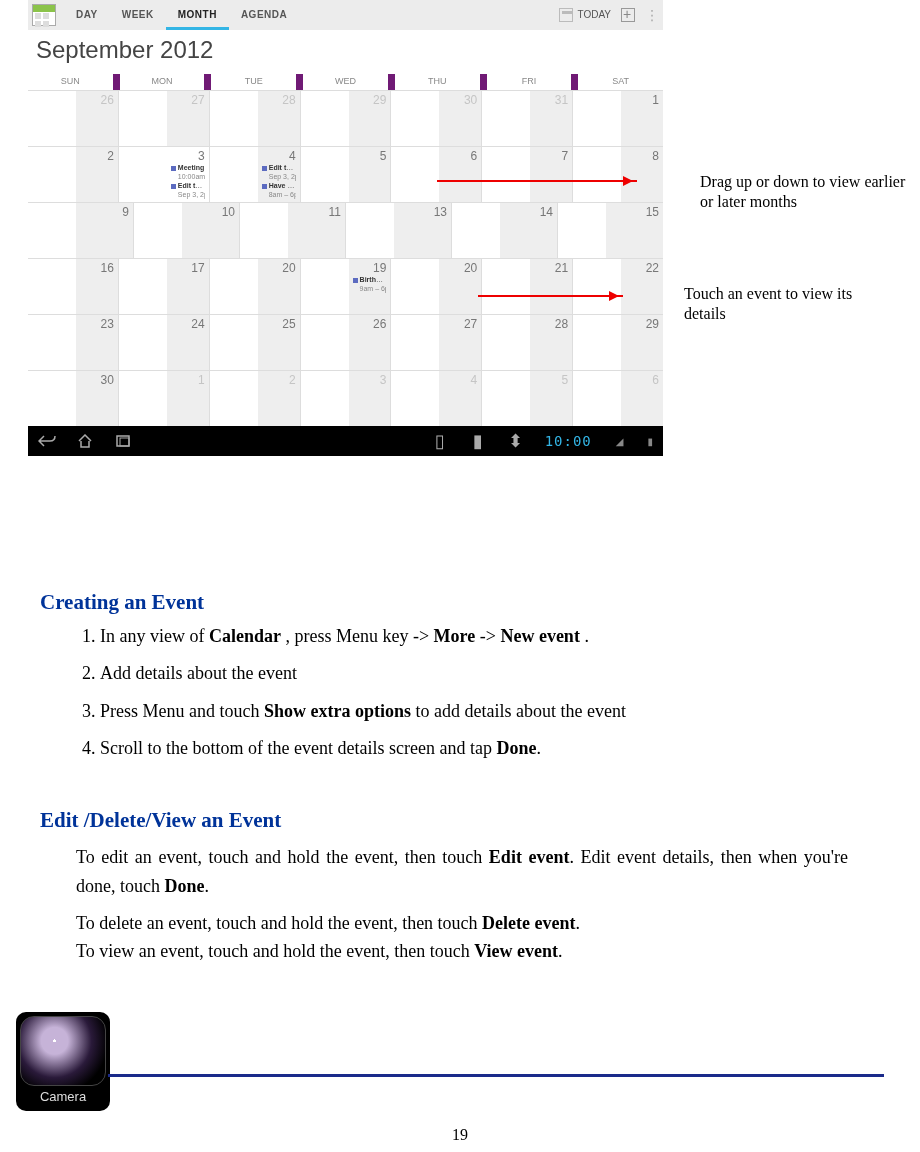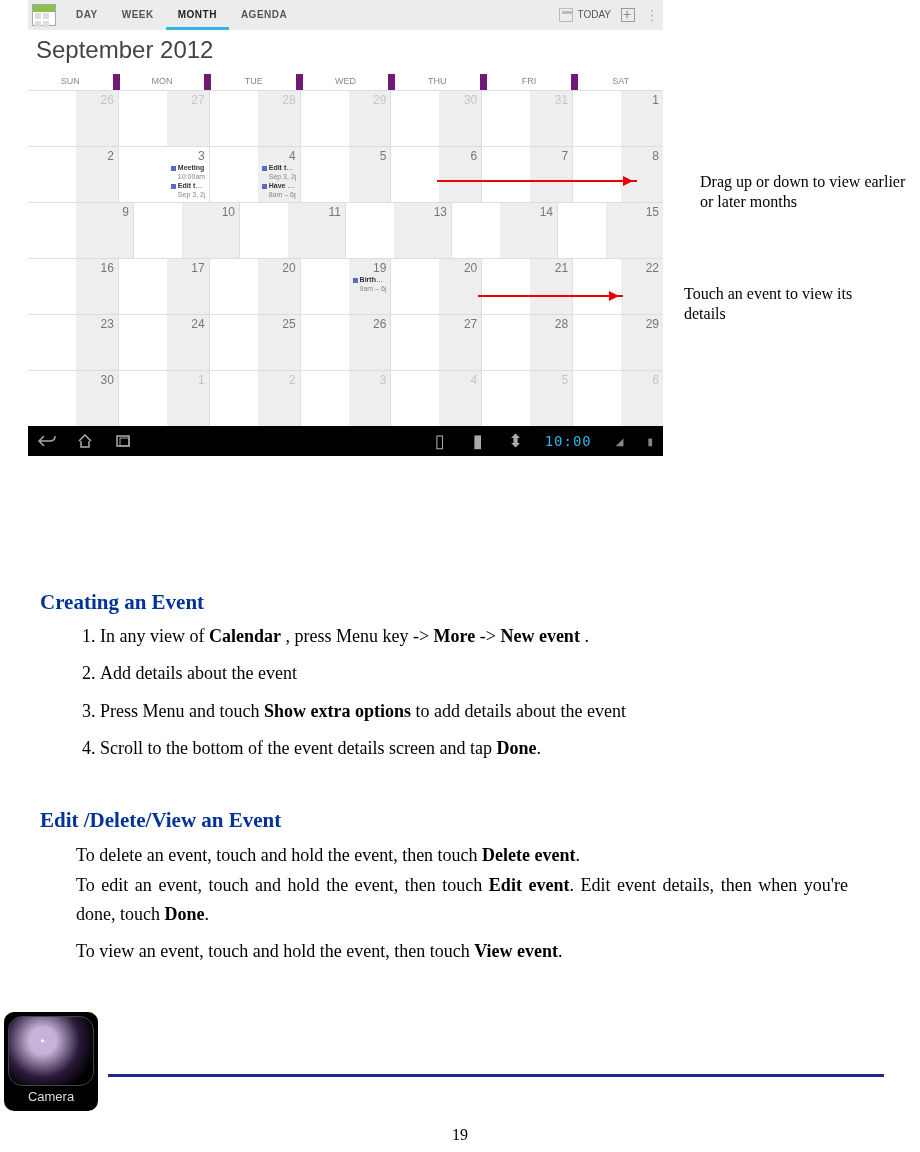--- a/index.html
+++ b/index.html
@@ -52,21 +52,21 @@
 
   
   .section { position: absolute; left: 40px; right: 36px; }
   h2.blue { color: #003399; font-family: "Times New Roman", serif; font-weight: bold; font-size: 21px; margin-bottom: 10px; }
   ol.steps { list-style: decimal; padding-left: 60px; }
   ol.steps li { margin: 6px 0 14px; font-size: 18px; line-height: 1.3; }
   .para { margin: 4px 36px 10px; font-size: 18px; line-height: 1.6; text-align: justify; }
   .para.tight { line-height: 1.35; margin-bottom: 4px; }
   strong { font-weight: bold; }
 
-  .camicon { position: absolute; left: 4px; width: 94px; }
+  .camicon { position: absolute; left: 16px; width: 94px; }
   .lens { width: 86px; height: 70px; background: radial-gradient(circle at 40% 35%, #fff 0 2%, #c6b3d8 2% 20%, #2a1a3a 55%, #000 80%); border-radius: 14px; border: 1px solid #444; margin: 0 auto; }
   .camlabel { text-align: center; font-family: Arial, sans-serif; font-size: 13px; color: #ddd; background: #000; padding: 3px 0; }
   .camwrap { background: #000; padding: 4px; border-radius: 10px; }
 
   .rule { position: absolute; left: 108px; right: 36px; height: 3px; background: #1a2a8a; }
 
   .pagenum { position: absolute; bottom: 8px; left: 0; right: 0; text-align: center; font-size: 16px; }
 
 </style>
 </head>
@@ -288,25 +288,25 @@
         <span>Press Menu and touch </span><strong>Show extra options</strong><span> to add details about the event</span>
       </li>
       <li>
         <span>Scroll to the bottom of the event details screen and tap </span><strong>Done</strong><span>.</span>
       </li>
     </ol>
   </div>
 
   <div class="section" style="top:808px;">
     <h2 class="blue">Edit /Delete/View an Event</h2>
+    <p class="para">
+      <span>To edit an event, touch and hold the event, then touch </span><strong>Edit event</strong><span>. Edit event details, then when you're done, touch </span><strong>Done</strong><span>.</span>
+    </p>
     <p class="para tight">
       <span>To delete an event, touch and hold the event, then touch </span><strong>Delete event</strong><span>.</span>
-    </p>
-    <p class="para">
-      <span>To edit an event, touch and hold the event, then touch </span><strong>Edit event</strong><span>. Edit event details, then when you're done, touch </span><strong>Done</strong><span>.</span>
     </p>
     <p class="para tight">
       <span>To view an event, touch and hold the event, then touch </span><strong>View event</strong><span>.</span>
     </p>
   </div>
 
   <div class="camicon" style="top:1012px;">
     <div class="camwrap">
       <div class="lens"></div>
       <div class="camlabel">Camera</div>

